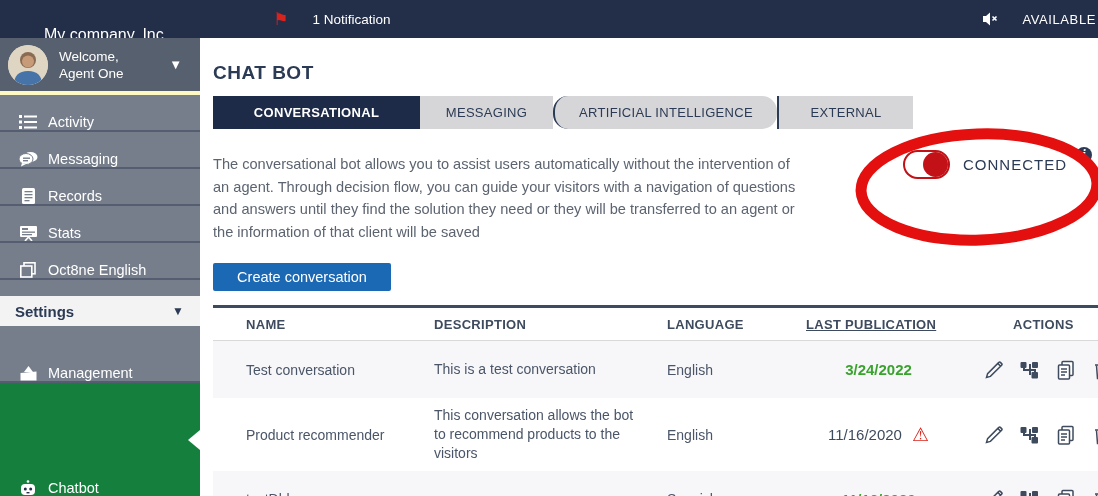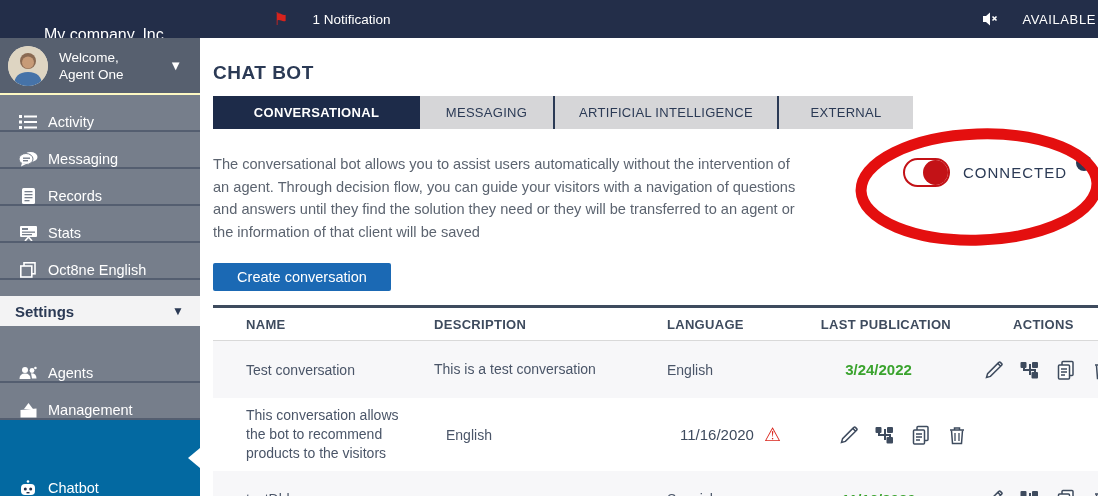--- a/index.html
+++ b/index.html
@@ -14,58 +14,58 @@
   .notif-label { font-size:13.5px;margin-left:16px; }
   .topbar-right { margin-left:auto; display:flex; align-items:center; gap:20px; padding-right:2px; }
   .availability { font-size:13px; letter-spacing:.6px; white-space:nowrap; }
 
   
   .layout { display:flex; height:458px; }
   .sidebar { width:200px; background:#767e8b; flex:0 0 200px; display:flex; flex-direction:column; }
   .content { flex:1; background:#fff; position:relative; padding-left:13px; }
 
   
-  .welcome { height:57px; background:#57606f; border-bottom:2px solid #fef9c3; display:flex; align-items:center; color:#fff; }
+  .welcome { height:57px; background:#57606f; border-bottom:4px solid #fef9c3; display:flex; align-items:center; color:#fff; }
   .avatar { width:40px; height:40px; border-radius:50%; margin-left:8px; overflow:hidden; flex:0 0 40px; background:#e9e2d2; }
   .welcome-text { margin-left:11px; font-size:13.5px; line-height:17px; }
   .welcome-caret { margin-left:auto; margin-right:18px; font-size:13px; }
   .side-item { height:37px; border-bottom:2px solid #545e70; display:flex; align-items:flex-end; color:#fff; font-size:14.5px; cursor:pointer; }
   .side-item .ic { width:20px; margin-left:18px; display:flex; justify-content:center; }
   .side-item .lbl { margin-left:10px; }
   .side-gap { height:16px; }
   .side-gap2 { height:20px; }
   .section-head { height:30px; background:#f3f3f4; color:#2b3a55; display:flex; align-items:center; justify-content:space-between; padding:0 16px 0 15px; font-size:15px; font-weight:700; cursor:pointer; }
   .section-head .caret { font-size:12px; }
-  .side-item.active { background:#0369a1; border-bottom:none; flex:1; position:relative; }
+  .side-item.active { background:#15803d; border-bottom:none; flex:1; position:relative; }
   .notch { position:absolute; right:0; top:50%; transform:translateY(-50%); width:0; height:0; border-top:10px solid transparent; border-bottom:10px solid transparent; border-right:12px solid #ffffff; }
 
   
   .page-title { margin-top:24px; font-size:19px; font-weight:700; letter-spacing:.5px; color:#2b3a55; }
   .tabs { display:flex; margin-top:12px; height:33px; }
   .tab { display:flex; align-items:center; justify-content:center; font-size:13px; color:#2b3a55; background:#d6d6d8; cursor:pointer; letter-spacing:.3px; }
   .tab.active { background:#1d2b49; color:#fff; font-weight:700; }
   .tab + .tab { border-left:2px solid #2b3a55; }
   .tab.active + .tab { border-left:none; }
-  .tab-0 { width:207px; } .tab-1 { width:133px; } .tab-2 { width:224px; } .tab-3 { width:136px; }
+  .tab-0 { width:207px; } .tab-1 { width:133px; } .tab-2 { width:224px;border-radius:15px; } .tab-3 { width:136px; }
 
   .desc { margin-top:24px; width:585px; font-size:14.6px; line-height:22.5px; color:#5c6470; }
 
-  .toggle-wrap { position:absolute; left:703px; top:120px; display:flex; align-items:center; }
+  .toggle-wrap { position:absolute; left:703px; top:112px; display:flex; align-items:center; }
   .toggle { width:47px; height:29px; border:2px solid #c31217; border-radius:15px; background:#fff; position:relative; cursor:pointer; }
   .toggle-knob { position:absolute; right:0; top:0; width:25px; height:25px; border-radius:50%; background:#c31217; }
   .toggle-label { margin-left:13px; font-size:15px; letter-spacing:1px; color:#2b3a55; }
   .info-icon { margin-left:9px; margin-top:-20px; width:16px; height:16px; border-radius:50%; background:#2b3a55; color:#fff; font-family:"DejaVu Serif", serif; font-style:italic; font-weight:700; font-size:11px; display:flex; align-items:center; justify-content:center; cursor:pointer; }
 
   .create-btn { display:block; margin-top:20px; width:178px; height:28px; background:#1b69b4; color:#fff; border:none; border-radius:2px; font-size:14.5px; font-family:"Liberation Sans",sans-serif; cursor:pointer; }
 
   
   .table { margin-top:14px; border-top:3px solid #3e4b5e; }
   .trow { display:grid; grid-template-columns:188px 221px 151px 145px 1fr; padding-left:33px; align-items:center; }
   .thead { height:33px; color:#3e4b5e; font-weight:700; font-size:13px; letter-spacing:.3px; border-bottom:1px solid #d9d9d9; }
-  .th-pub { text-align:right; }
+  .th-pub { text-align:left;text-decoration:underline; }
   .th-actions { padding-left:62px; }
   .row { font-size:14px; color:#4a5568; }
   .row:nth-child(odd) { background:#f7f7f9; }
   .row-0 { height:57px; } .row-1 { height:73px; } .row-2 { height:56px; }
   .cell-desc { padding-right:18px; line-height:19px; }
   .cell-lang { padding-left:12px; }
   .cell-pub { display:flex; align-items:center; justify-content:center; }
   .date { font-size:15px; }
   .date.published { color:#3aa32e; font-weight:700; }
   .date.warning { color:#3e4b5e; }
@@ -176,32 +176,20 @@
     <div class="side-gap"></div>
 
     <div class="section-head">
       <span>Settings</span>
       <span class="caret">▼</span>
     </div>
 
     <div class="side-gap2"></div>
 
 
-    <div class="side-item">
-      <span class="ic">
-        <svg width="19" height="15" viewBox="0 0 19 15">
-            <circle cx="6" cy="4" r="3" fill="#fff"></circle>
-            <path d="M0.5 13 Q0.5 7.5 6 7.5 Q11.5 7.5 11.5 13 Z" fill="#fff"></path>
-            <circle cx="13" cy="4.5" r="2.4" fill="#fff"></circle>
-            <path d="M12 7.2 Q17.5 7.2 17.5 12.5 L13 12.5" fill="#fff"></path>
-            <circle cx="16.4" cy="2" r="1.3" fill="#fff"></circle>
-          </svg>
-      </span>
-      <span class="lbl">Agents</span>
-    </div>
     <div class="side-item">
       <span class="ic">
         <svg width="17" height="15" viewBox="0 0 17 15">
             <path d="M8.5 0 L13 6 L4 6 Z" fill="#fff"></path>
             <path d="M0.5 7 L16.5 5.5 L16.5 14.5 L0.5 14.5 Z" fill="#fff"></path>
           </svg>
       </span>
       <span class="lbl">Management</span>
     </div>
     <div class="side-item active">
@@ -283,20 +271,21 @@
         <svg width="22" height="22" viewBox="0 0 22 22">
                   <path d="M4 6 H18 M8.5 6 V4 H13.5 V6" stroke="#3e4b5e" stroke-width="1.5" fill="none"></path>
                   <path d="M5.5 6.5 L6.5 19.5 H15.5 L16.5 6.5" fill="none" stroke="#3e4b5e" stroke-width="1.5"></path>
                   <path d="M9 9 V17 M13 9 V17" stroke="#3e4b5e" stroke-width="1.3"></path>
                 </svg>
       </span>
     </span>
   </div>
 
   <div class="trow row row-1">
+    <span class="cell-name">Product recommender</span>
     <span class="cell-desc">This conversation allows the bot to recommend products to the visitors</span>
     <span class="cell-lang">English</span>
     <span class="cell-pub">
       <span class="date warning">11/16/2020</span>
       <span class="warn-tri">⚠</span>
     </span>
     <span class="cell-actions">
       <span class="act">
         <svg width="22" height="22" viewBox="0 0 22 22">
                   <path d="M3.5 18.5 L4.6 14.6 L14.8 4.4 L17.6 7.2 L7.4 17.4 Z M14.8 4.4 L16 3.2 Q16.6 2.6 17.4 3.4 L18.6 4.6 Q19.4 5.4 18.8 6 L17.6 7.2" fill="none" stroke="#3e4b5e" stroke-width="1.5"></path>

